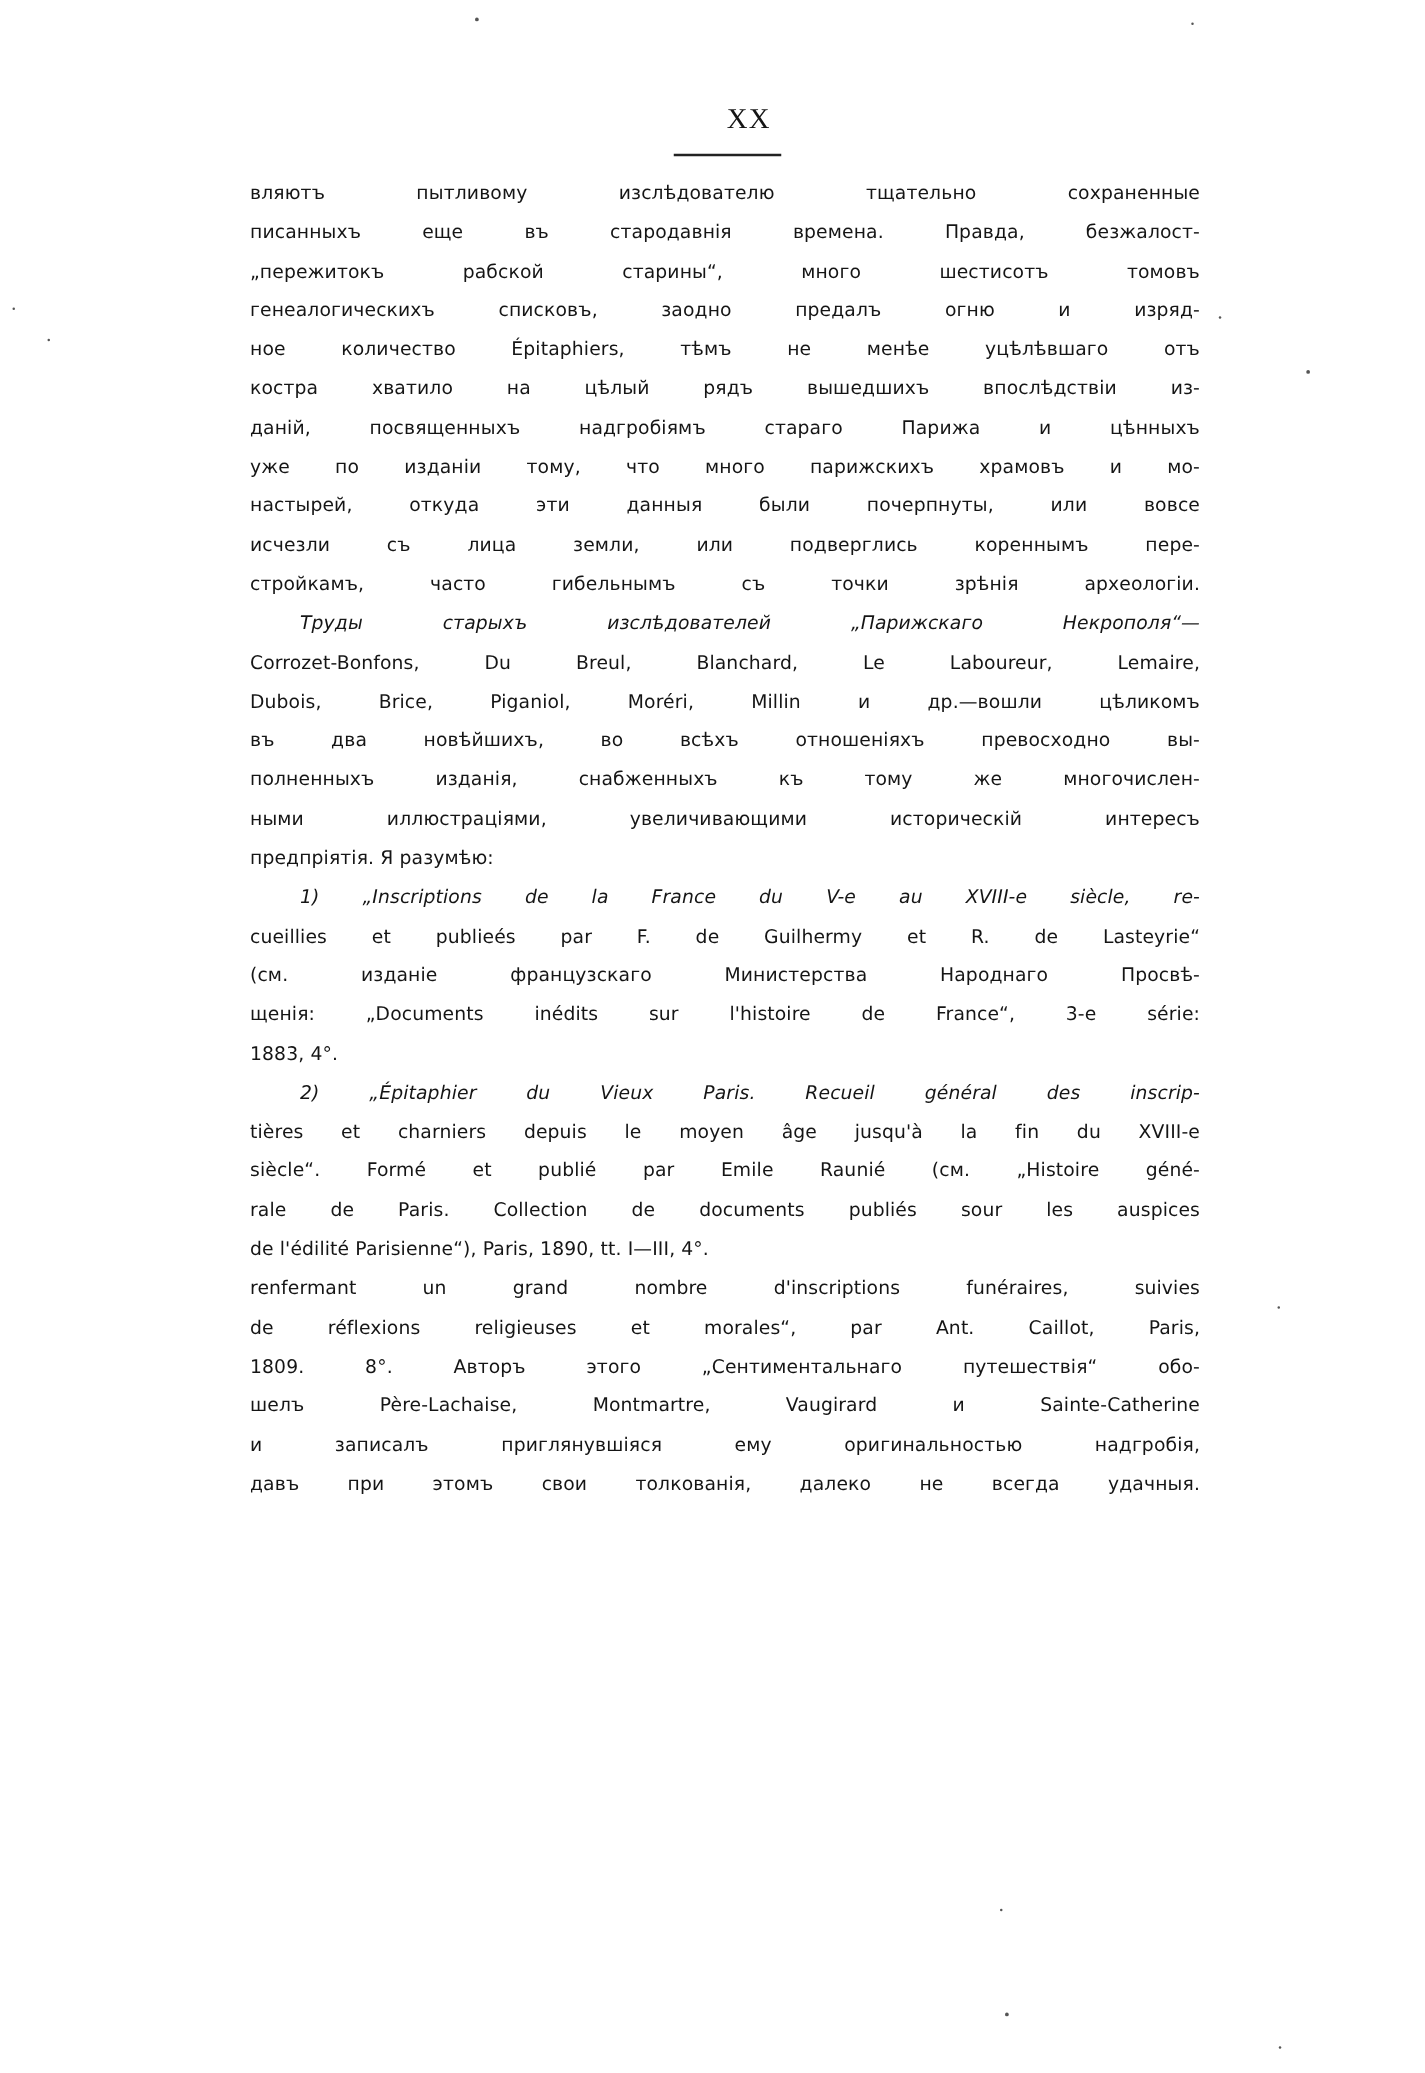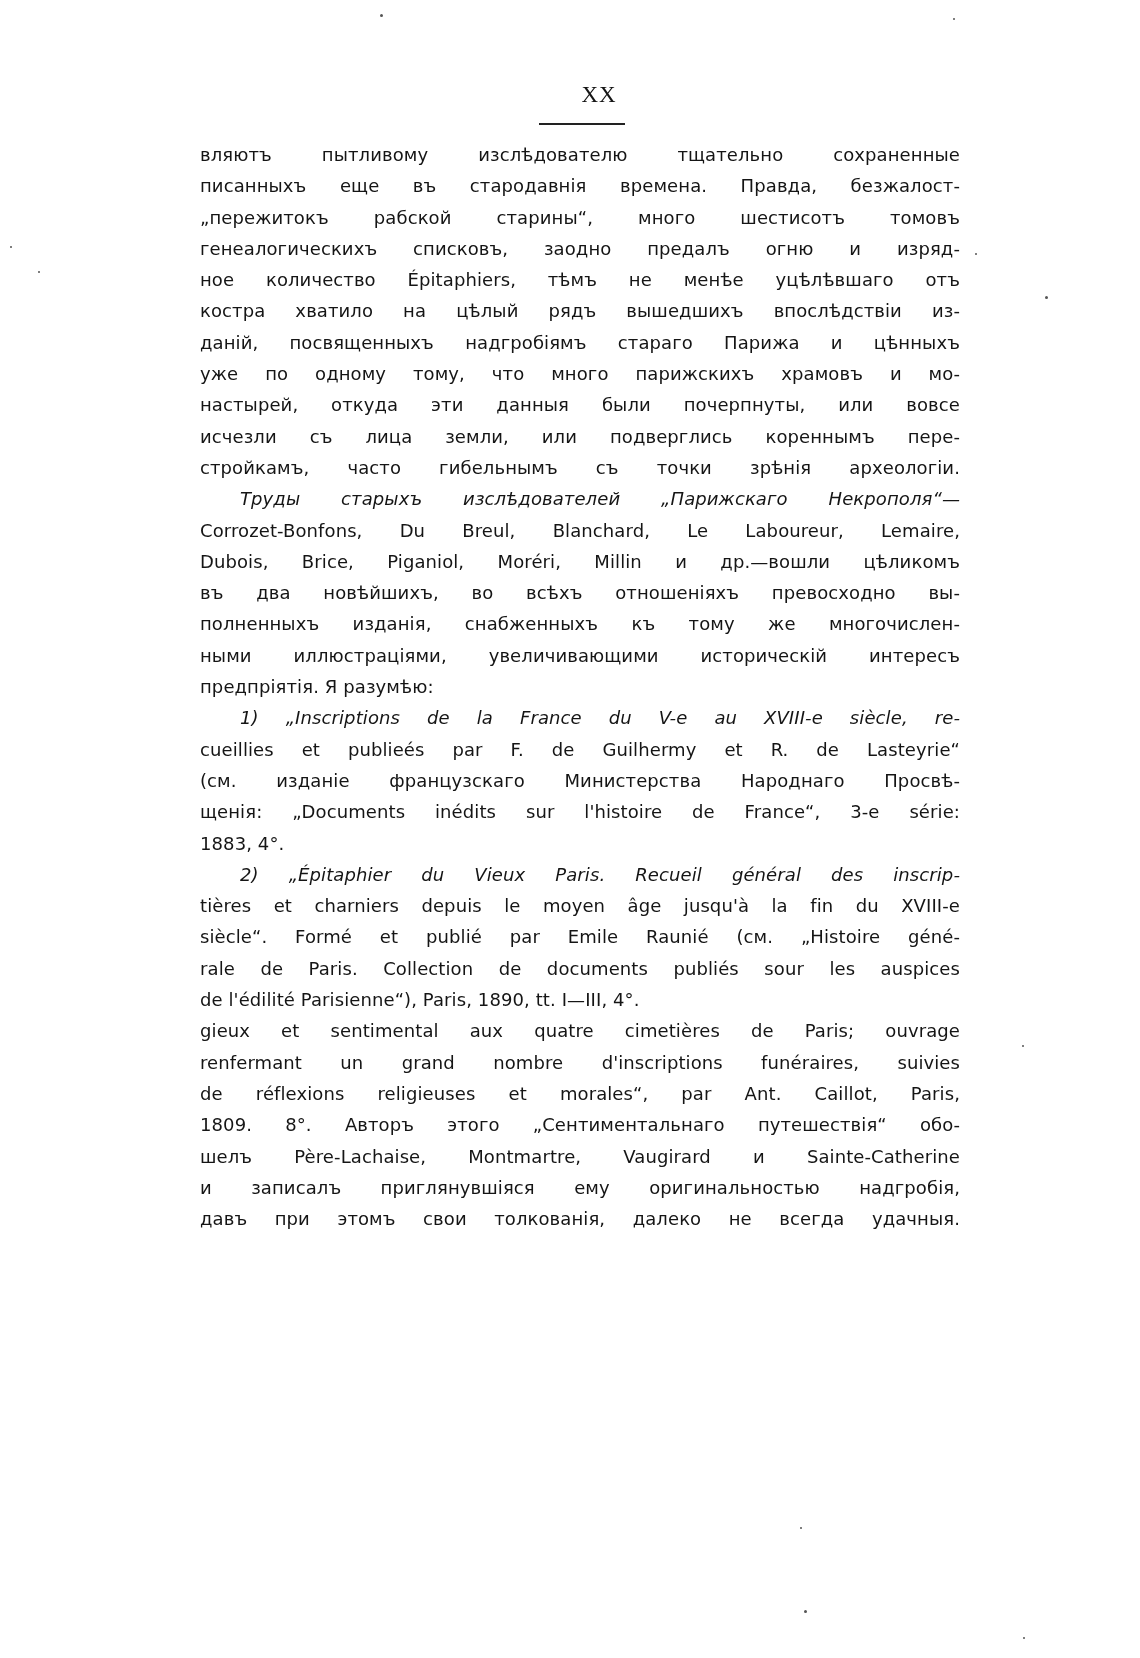--- a/index.html
+++ b/index.html
@@ -26,21 +26,21 @@
     position: absolute; left: 539px; top: 123px;
     width: 86px; height: 2px; background: #222;
   }
   .text-block {
     position: absolute; left: 200px; top: 139px; width: 760px;
   }
   .line {
     display: block;
     height: 31.3px;
     line-height: 31.3px;
-    font-size: 18px;
+    font-size: 15px;
     white-space: nowrap;
     text-align: justify;
     text-align-last: justify;
     letter-spacing: 0.1px;
   }
   .line.last { text-align-last: left; }
   .line.indent { padding-left: 40px; font-style: italic; }
   .speck {
     position: absolute; width: 3px; height: 3px; border-radius: 50%;
     background: #555;
@@ -55,42 +55,41 @@
 <div class="header-rule"></div>
 
 <div class="text-block" id="text-block">
     <span class="line">вляютъ пытливому изслѣдователю тщательно сохраненные</span>
     <span class="line">писанныхъ еще въ стародавнія времена. Правда, безжалост-</span>
     <span class="line">„пережитокъ рабской старины“, много шестисотъ томовъ</span>
     <span class="line">генеалогическихъ списковъ, заодно предалъ огню и изряд-</span>
     <span class="line">ное количество Épitaphiers, тѣмъ не менѣе уцѣлѣвшаго отъ</span>
     <span class="line">костра хватило на цѣлый рядъ вышедшихъ впослѣдствіи из-</span>
     <span class="line">даній, посвященныхъ надгробіямъ стараго Парижа и цѣнныхъ</span>
-    <span class="line">уже по одному тому, что много парижскихъ храмовъ и мо-</span>
+    <span class="line">уже по изданіи тому, что много парижскихъ храмовъ и мо-</span>
     <span class="line">настырей, откуда эти данныя были почерпнуты, или вовсе</span>
     <span class="line">исчезли съ лица земли, или подверглись кореннымъ пере-</span>
     <span class="line">стройкамъ, часто гибельнымъ съ точки зрѣнія археологіи.</span>
     <span class="line indent">Труды старыхъ изслѣдователей „Парижскаго Некрополя“—</span>
     <span class="line">Corrozet-Bonfons, Du Breul, Blanchard, Le Laboureur, Lemaire,</span>
     <span class="line">Dubois, Brice, Piganiol, Moréri, Millin и др.—вошли цѣликомъ</span>
     <span class="line">въ два новѣйшихъ, во всѣхъ отношеніяхъ превосходно вы-</span>
     <span class="line">полненныхъ изданія, снабженныхъ къ тому же многочислен-</span>
     <span class="line">ными иллюстраціями, увеличивающими историческій интересъ</span>
     <span class="line last">предпріятія. Я разумѣю:</span>
     <span class="line indent">1) „Inscriptions de la France du V-e au XVIII-e siècle, re-</span>
     <span class="line">cueillies et publieés par F. de Guilhermy et R. de Lasteyrie“</span>
     <span class="line">(см. изданіе французскаго Министерства Народнаго Просвѣ-</span>
     <span class="line">щенія: „Documents inédits sur l'histoire de France“, 3-e série:</span>
     <span class="line last">1883, 4°.</span>
     <span class="line indent">2) „Épitaphier du Vieux Paris. Recueil général des inscrip-</span>
     <span class="line">tières et charniers depuis le moyen âge jusqu'à la fin du XVIII-e</span>
     <span class="line">siècle“. Formé et publié par Emile Raunié (см. „Histoire géné-</span>
     <span class="line">rale de Paris. Collection de documents publiés sour les auspices</span>
     <span class="line last">de l'édilité Parisienne“), Paris, 1890, tt. I—III, 4°.</span>
-    <span class="line">gieux et sentimental aux quatre cimetières de Paris; ouvrage</span>
     <span class="line">renfermant un grand nombre d'inscriptions funéraires, suivies</span>
     <span class="line">de réflexions religieuses et morales“, par Ant. Caillot, Paris,</span>
     <span class="line">1809. 8°. Авторъ этого „Сентиментальнаго путешествія“ обо-</span>
     <span class="line">шелъ Père-Lachaise, Montmartre, Vaugirard и Sainte-Catherine</span>
     <span class="line">и записалъ приглянувшіяся ему оригинальностью надгробія,</span>
     <span class="line">давъ при этомъ свои толкованія, далеко не всегда удачныя.</span>
   </div>
 
 <div class="speck" style="left:380px;top:14px;"></div>
 <div class="speck" style="left:953px;top:18px;width:2px;height:2px;"></div>

